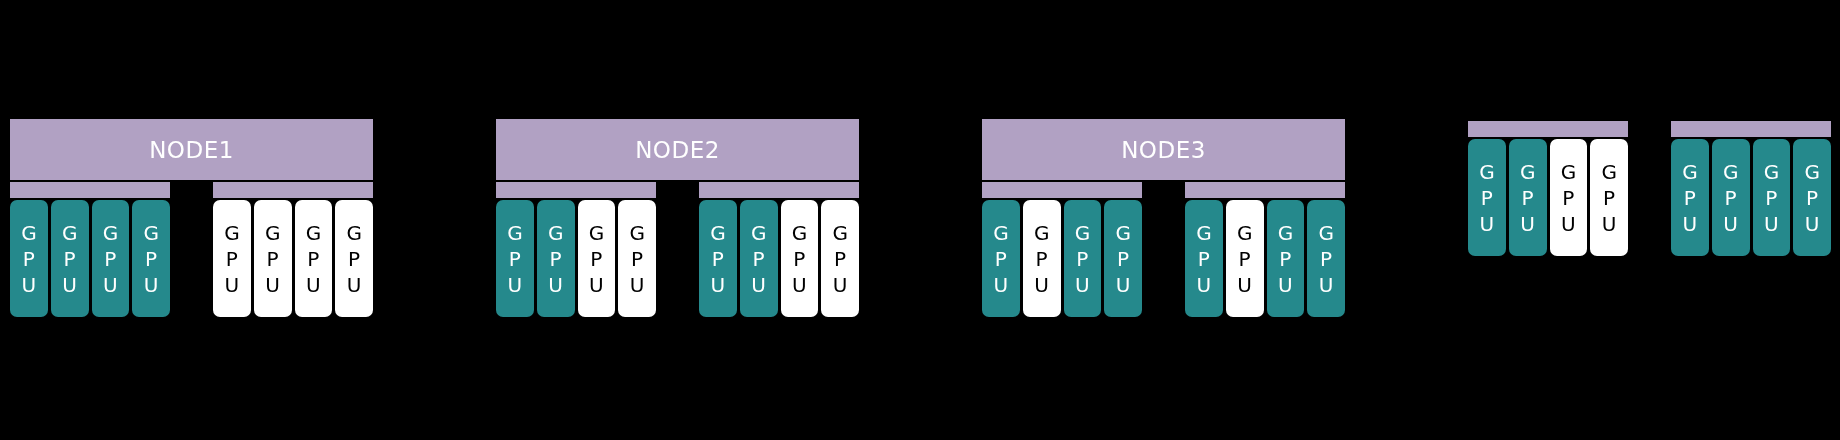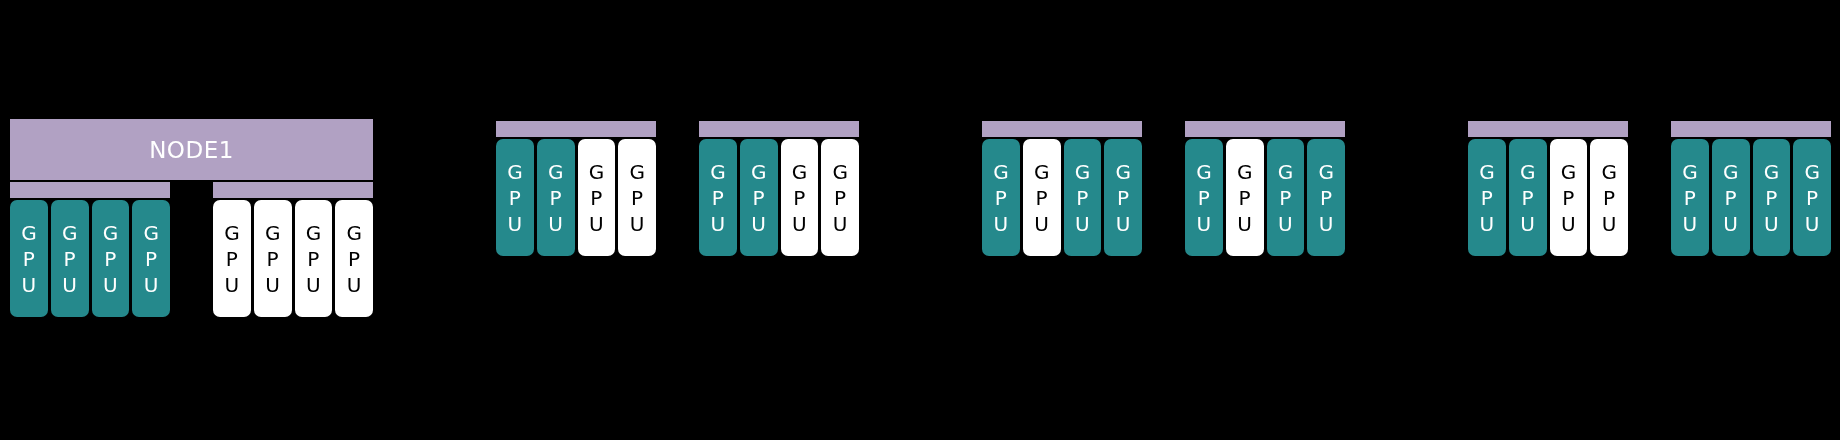--- a/index.html
+++ b/index.html
@@ -133,20 +133,23 @@
             <div class="gpu gpu--free">
               <span class="gpu-label">G
 P
 U</span>
             </div>
           </div>
         </div>
       </div>
     </div>
     <div class="node">
+      <div class="node-header">
+        <span>NODE2</span>
+      </div>
       <div class="node-body">
         <div class="gpu-group">
           <div class="switch-bar"></div>
           <div class="gpus">
             <div class="gpu gpu--allocated">
               <span class="gpu-label">G
 P
 U</span>
             </div>
             <div class="gpu gpu--allocated">
@@ -187,20 +190,23 @@
             <div class="gpu gpu--free">
               <span class="gpu-label">G
 P
 U</span>
             </div>
           </div>
         </div>
       </div>
     </div>
     <div class="node">
+      <div class="node-header">
+        <span>NODE3</span>
+      </div>
       <div class="node-body">
         <div class="gpu-group">
           <div class="switch-bar"></div>
           <div class="gpus">
             <div class="gpu gpu--allocated">
               <span class="gpu-label">G
 P
 U</span>
             </div>
             <div class="gpu gpu--free">

